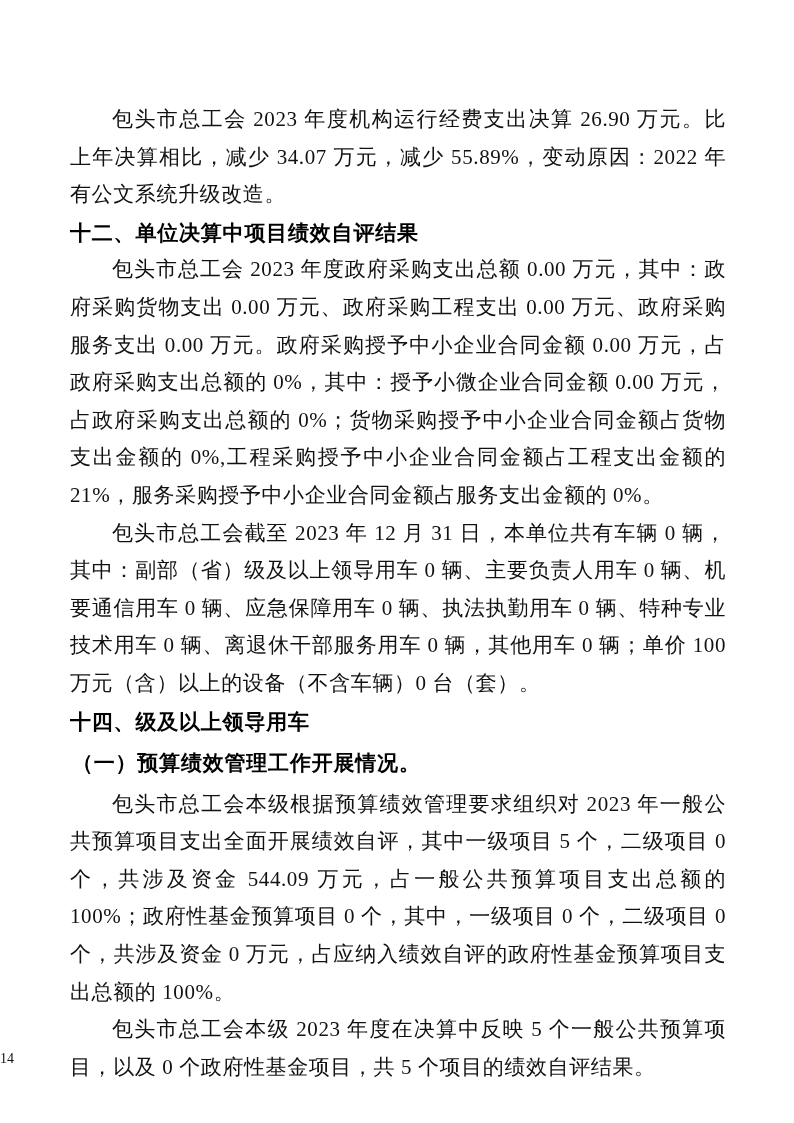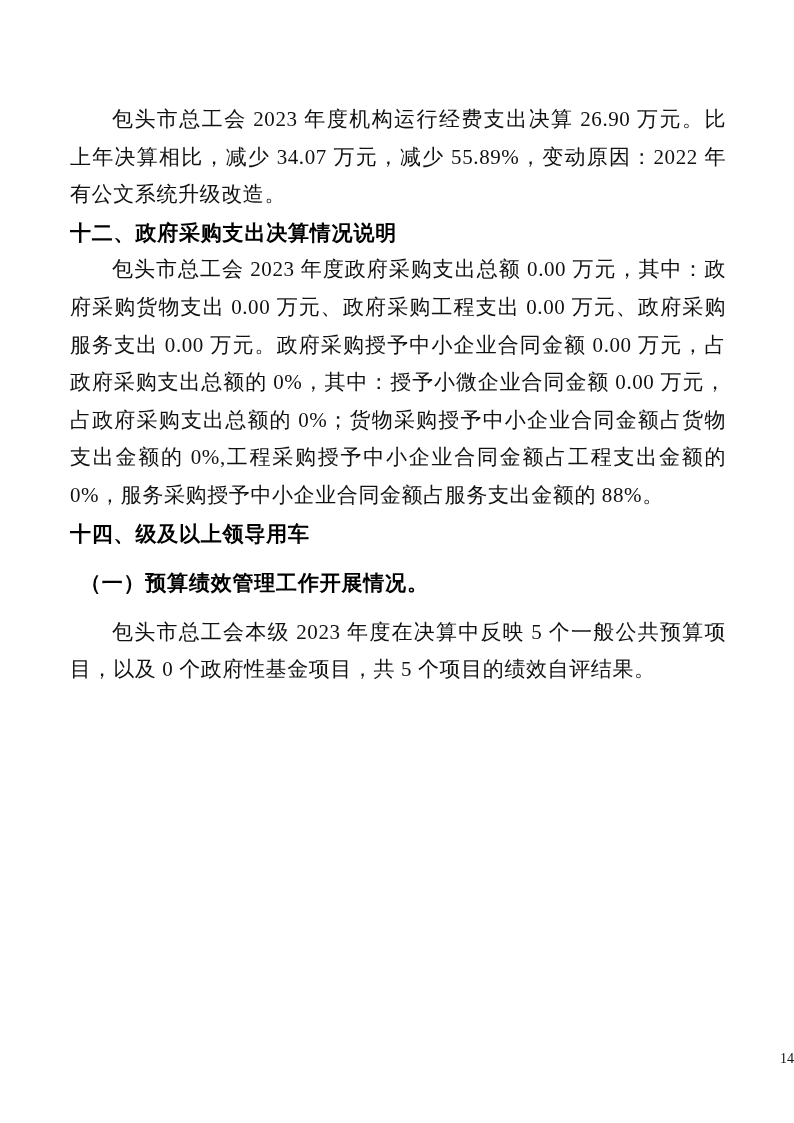--- a/index.html
+++ b/index.html
@@ -36,60 +36,62 @@
     margin: 0;
     font-family: "Liberation Sans", "DejaVu Sans", sans-serif;
     font-weight: 700;
     font-size: 21px;
     line-height: 37.6px;
     letter-spacing: 0.8px;
     color: #000000;
     text-indent: 0;
   }
   .sub-heading {
-    margin: 12px;
+    margin: 4px;
     font-family: "Liberation Sans", "DejaVu Sans", sans-serif;
     font-weight: 700;
     font-size: 21px;
     line-height: 37.6px;
     letter-spacing: 0.8px;
     color: #000000;
     text-indent: -0.1em;
   }
   .page-footer {
     position: absolute;
     left: 0;
     right: 0;
     bottom: 56px;
-    text-align: right;
+    text-align: left;
   }
   .page-number {
     font-family: "Liberation Serif", "DejaVu Serif", serif;
     font-size: 14px;
     color: #111111;
   }
 </style>
 </head>
 <body>
 
 <div class="page">
   <main class="doc-body">
 
     <p class="body-text">包头市总工会 2023 年度机构运行经费支出决算 26.90 万元。比上年决算相比，减少 34.07 万元，减少 55.89%，变动原因：2022 年有公文系统升级改造。</p>
 
-    <h2 class="sec-heading">十二、政府采购支出决算情况说明</h2>
+    <h2 class="sec-heading">十二、单位决算中项目绩效自评结果</h2>
 
-    <p class="body-text">包头市总工会 2023 年度政府采购支出总额 0.00 万元，其中：政府采购货物支出 0.00 万元、政府采购工程支出 0.00 万元、政府采购服务支出 0.00 万元。政府采购授予中小企业合同金额 0.00 万元，占政府采购支出总额的 0%，其中：授予小微企业合同金额 0.00 万元，占政府采购支出总额的 0%；货物采购授予中小企业合同金额占货物支出金额的 0%,工程采购授予中小企业合同金额占工程支出金额的 0%，服务采购授予中小企业合同金额占服务支出金额的 88%。</p>
+    <p class="body-text">包头市总工会 2023 年度政府采购支出总额 0.00 万元，其中：政府采购货物支出 0.00 万元、政府采购工程支出 0.00 万元、政府采购服务支出 0.00 万元。政府采购授予中小企业合同金额 0.00 万元，占政府采购支出总额的 0%，其中：授予小微企业合同金额 0.00 万元，占政府采购支出总额的 0%；货物采购授予中小企业合同金额占货物支出金额的 0%,工程采购授予中小企业合同金额占工程支出金额的 21%，服务采购授予中小企业合同金额占服务支出金额的 0%。</p>
 
 
+    <p class="body-text">包头市总工会截至 2023 年 12 月 31 日，本单位共有车辆 0 辆，其中：副部（省）级及以上领导用车 0 辆、主要负责人用车 0 辆、机要通信用车 0 辆、应急保障用车 0 辆、执法执勤用车 0 辆、特种专业技术用车 0 辆、离退休干部服务用车 0 辆，其他用车 0 辆；单价 100 万元（含）以上的设备（不含车辆）0 台（套）。</p>
 
     <h2 class="sec-heading">十四、级及以上领导用车</h2>
 
     <h3 class="sub-heading">（一）预算绩效管理工作开展情况。</h3>
 
+    <p class="body-text">包头市总工会本级根据预算绩效管理要求组织对 2023 年一般公共预算项目支出全面开展绩效自评，其中一级项目 5 个，二级项目 0 个，共涉及资金 544.09 万元，占一般公共预算项目支出总额的 100%；政府性基金预算项目 0 个，其中，一级项目 0 个，二级项目 0 个，共涉及资金 0 万元，占应纳入绩效自评的政府性基金预算项目支出总额的 100%。</p>
 
 
     <p class="body-text">包头市总工会本级 2023 年度在决算中反映 5 个一般公共预算项目，以及 0 个政府性基金项目，共 5 个项目的绩效自评结果。</p>
 
   </main>
 
   <footer class="page-footer">
     <span class="page-number">14</span>
   </footer>
 </div>

